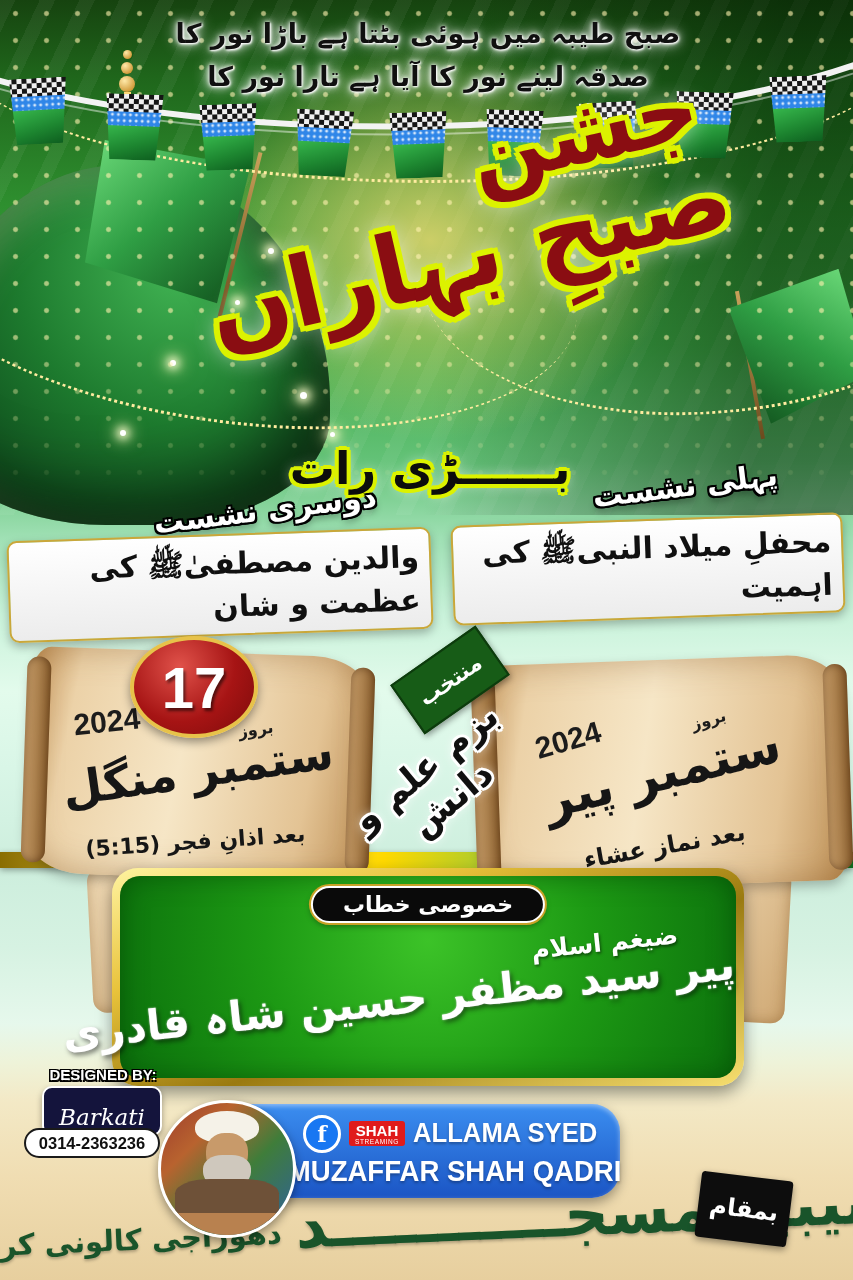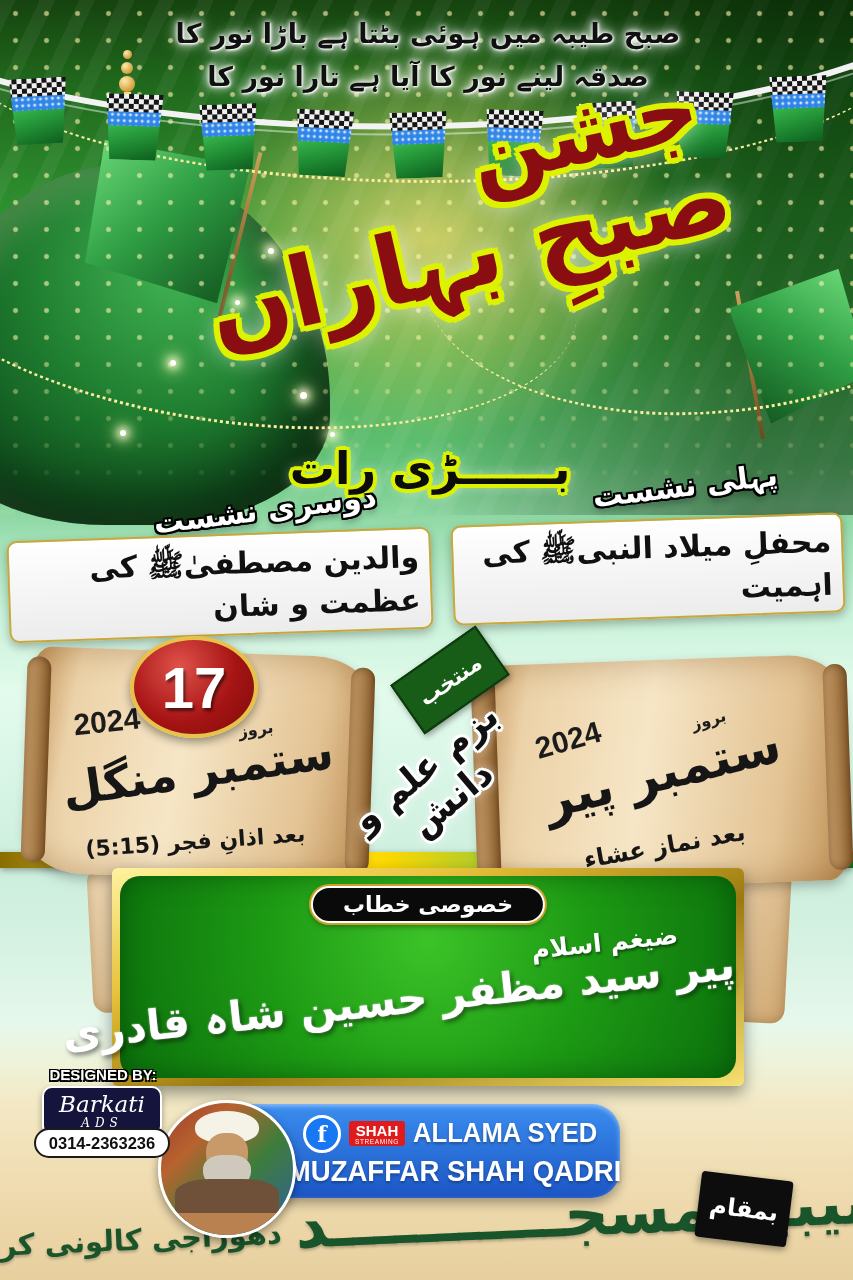--- a/index.html
+++ b/index.html
@@ -137,44 +137,44 @@
   
   .gold-strip{position:absolute;left:0;top:852px;width:853px;height:16px;z-index:6;
     background:linear-gradient(90deg,#8a6d00 0%,#ffe95e 28%,#ffd900 45%,#8cc63f 62%,#2f8f24 78%,#0e6f1f 100%);
     box-shadow:0 2px 6px rgba(0,0,0,.35);}
   .corner-scroll{position:absolute;z-index:6;background:linear-gradient(120deg,#f1dcb8,#cfa873);
     box-shadow:inset 0 0 14px rgba(110,65,15,.4);}
   .cs-l{left:90px;top:866px;width:95px;height:145px;border-radius:14px 42px 42px 14px;transform:rotate(-3deg);}
   .cs-r{left:668px;top:866px;width:120px;height:155px;border-radius:42px 14px 14px 42px;transform:rotate(3deg);}
   .banner-outer{position:absolute;left:112px;top:868px;width:632px;height:218px;z-index:8;
     background:linear-gradient(160deg,#fff3a0 0%,#e8c23a 28%,#9a7a10 58%,#f7df70 100%);
-    border-radius:6px;padding:8px;box-sizing:border-box;box-shadow:0 7px 16px rgba(0,0,0,.4);text-decoration:underline;}
+    border-radius:26px;padding:8px;box-sizing:border-box;box-shadow:0 7px 16px rgba(0,0,0,.4);text-decoration:underline;}
   .banner-inner{position:relative;width:100%;height:100%;border-radius:20px;
     background:radial-gradient(circle at 50% 32%,#3cc328 0%,#1d9a14 48%,#0b6f0c 100%);
     box-shadow:inset 0 0 26px rgba(0,60,0,.5);}
   .special-pill{position:absolute;left:50%;top:10px;transform:translateX(-50%);
     background:#0a0a0a;color:#fff;border:2px solid #fff;border-radius:22px;
     padding:4px 30px;font-size:22px;font-weight:bold;white-space:nowrap;
     box-shadow:0 0 0 2px #c9a227,0 3px 6px rgba(0,0,0,.4);}
   .speaker-title{position:absolute;right:58px;top:52px;transform:rotate(-6deg);
     color:#fff;font-size:25px;font-weight:bold;text-shadow:1px 2px 3px rgba(0,0,0,.5);}
   .speaker-name{position:absolute;left:0;right:0;top:96px;text-align:center;transform:rotate(-6deg);
     color:#fff;font-size:42px;font-weight:bold;white-space:nowrap;
     text-shadow:2px 3px 5px rgba(0,0,0,.5),0 0 2px rgba(255,255,255,.8);}
 
   
   .designed-by{position:absolute;left:38px;top:1066px;width:130px;z-index:9;text-align:center;
     font-family:"Liberation Sans",sans-serif;font-weight:bold;font-size:15px;color:#fff;
     text-shadow:-1.5px -1.5px 0 #000,1.5px -1.5px 0 #000,-1.5px 1.5px 0 #000,1.5px 1.5px 0 #000;}
   .brand-box{position:absolute;left:42px;top:1086px;width:120px;height:50px;z-index:9;
     background:#14143c;border:2px solid #fff;border-radius:10px;text-align:center;color:#fff;
     box-shadow:0 3px 6px rgba(0,0,0,.35);box-sizing:border-box;}
-  .brand-name{font-family:"DejaVu Serif",serif;font-style:italic;font-size:23px;line-height:1.1;margin-top:4px;}
+  .brand-name{font-family:"DejaVu Serif",serif;font-style:italic;font-size:23px;line-height:1.1;margin-top:17px;}
   .brand-sub{font-family:"DejaVu Serif",serif;font-style:italic;font-size:12px;letter-spacing:5px;line-height:1;text-align:center;}
-  .phone-pill{position:absolute;left:34px;top:1128px;width:136px;height:30px;z-index:10;
+  .phone-pill{position:absolute;left:24px;top:1128px;width:136px;height:30px;z-index:10;
     background:#fff;border:2px solid #1a1a1a;border-radius:15px;display:flex;align-items:center;justify-content:center;
     font-family:"Liberation Sans",sans-serif;font-weight:bold;font-size:16.5px;color:#101010;box-sizing:border-box;}
 
   .live-bar{position:absolute;left:206px;top:1104px;width:414px;height:94px;z-index:8;
     background:linear-gradient(180deg,#3b8ef0 0%,#1b55c4 100%);border-radius:28px;
     box-shadow:0 5px 12px rgba(0,0,0,.35),inset 0 2px 5px rgba(255,255,255,.45);
     display:flex;flex-direction:column;align-items:center;justify-content:center;
     padding-left:84px;box-sizing:border-box;}
   .lb-line1{display:flex;align-items:center;gap:8px;}
   .fb-circle{width:32px;height:32px;border-radius:50%;background:#1877f2;border:3px solid #fff;

